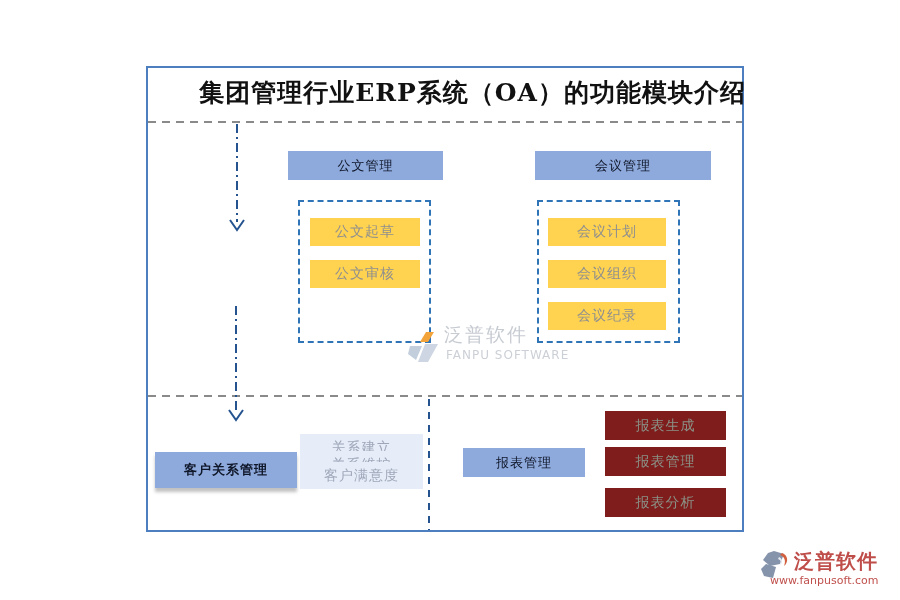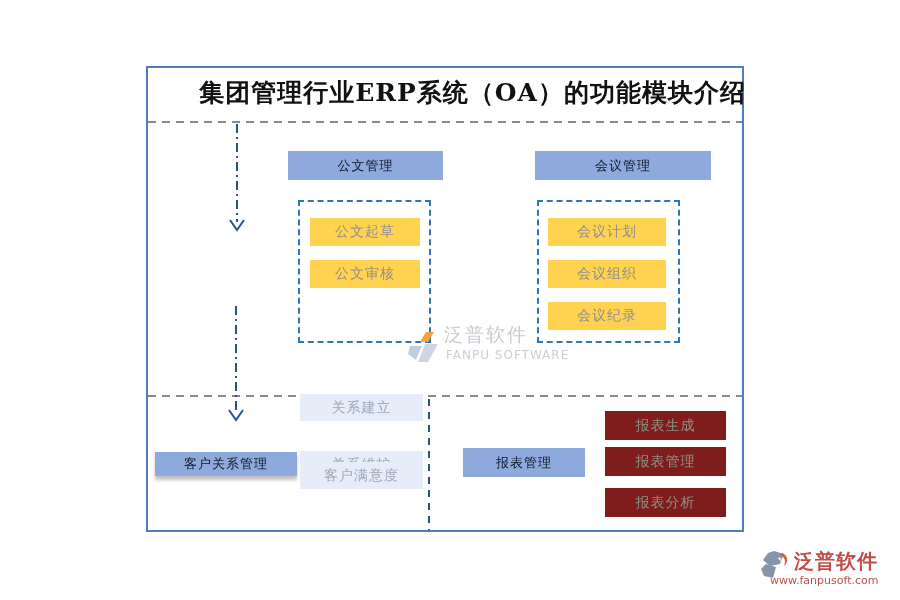--- a/index.html
+++ b/index.html
@@ -21,22 +21,22 @@
 
   .vdash-sep { position:absolute; left:428px; top:399px; width:2px; height:131px;
                background:repeating-linear-gradient(180deg,#24538f 0 7px,transparent 7px 13px); }
 
   .arrow { position:absolute; overflow:visible; }
 
   .hdr { position:absolute; background:#8ea9db; color:#0f172a; font-size:13px;
          display:flex; align-items:center; justify-content:center; letter-spacing:1px; }
   .hdr.h-doc  { left:288px; top:151px; width:155px; height:29px; }
   .hdr.h-meet { left:535px; top:151px; width:176px; height:29px; }
-  .hdr.h-crm  { left:155px; top:452px; width:142px; height:24px;
-                box-shadow:0 4px 3px rgba(120,120,120,.45); }
+  .hdr.h-crm  { left:155px; top:452px; width:142px; height:36px;
+                box-shadow:0 4px 3px rgba(120,120,120,.45);font-weight:bold; }
   .hdr.h-rep  { left:463px; top:448px; width:122px; height:29px; }
 
   .dashbox { position:absolute; border:2px dashed #2e74b6; background:transparent; }
   .dashbox.b-doc  { left:298px; top:200px; width:133px; height:143px; }
   .dashbox.b-meet { left:537px; top:200px; width:143px; height:143px; }
 
   .item { position:absolute; display:flex; align-items:center; justify-content:center;
           font-size:14px; letter-spacing:1px; }
   .item.yellow { background:#ffd24f; color:#8f8f8f; }
   .item.lblue  { background:#e6edf9; color:#9fa6b8; }
@@ -89,21 +89,21 @@
   <div class="item yellow y-doc" style="top:218px">公文起草</div>
   <div class="item yellow y-doc" style="top:260px">公文审核</div>
 
   <div class="hdr h-meet">会议管理</div>
   <div class="dashbox b-meet"></div>
   <div class="item yellow y-meet" style="top:218px">会议计划</div>
   <div class="item yellow y-meet" style="top:260px">会议组织</div>
   <div class="item yellow y-meet" style="top:302px">会议纪录</div>
 
   <div class="hdr h-crm">客户关系管理</div>
-  <div class="item lblue lb" style="top:394px">关系建立</div>
+  <div class="item lblue lb" style="top:434px">关系建立</div>
   <div class="item lblue lb" style="top:451px">关系维护</div>
   <div class="item lblue lb" style="top:462px">客户满意度</div>
 
   <div class="hdr h-rep">报表管理</div>
   <div class="item green gr" style="top:411px">报表生成</div>
   <div class="item green gr" style="top:447px">报表管理</div>
   <div class="item green gr" style="top:488px">报表分析</div>
 
   <div class="watermark">
     <svg style="position:absolute; left:0; top:8px;" width="36" height="34" viewBox="0 0 36 34">

